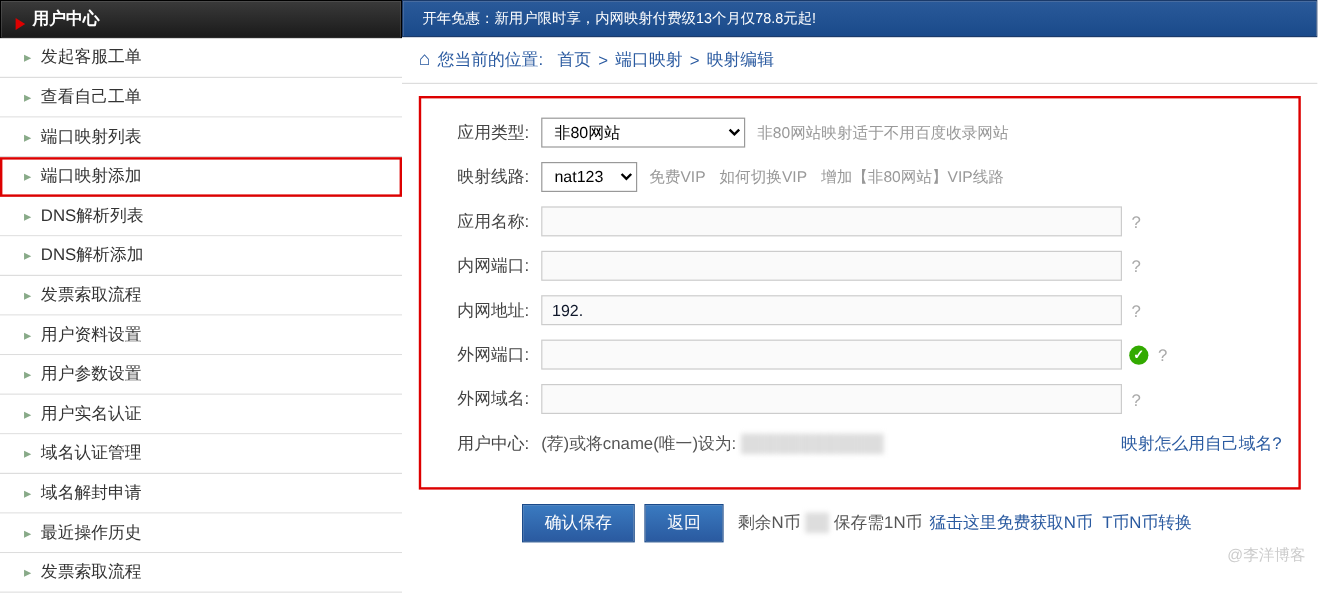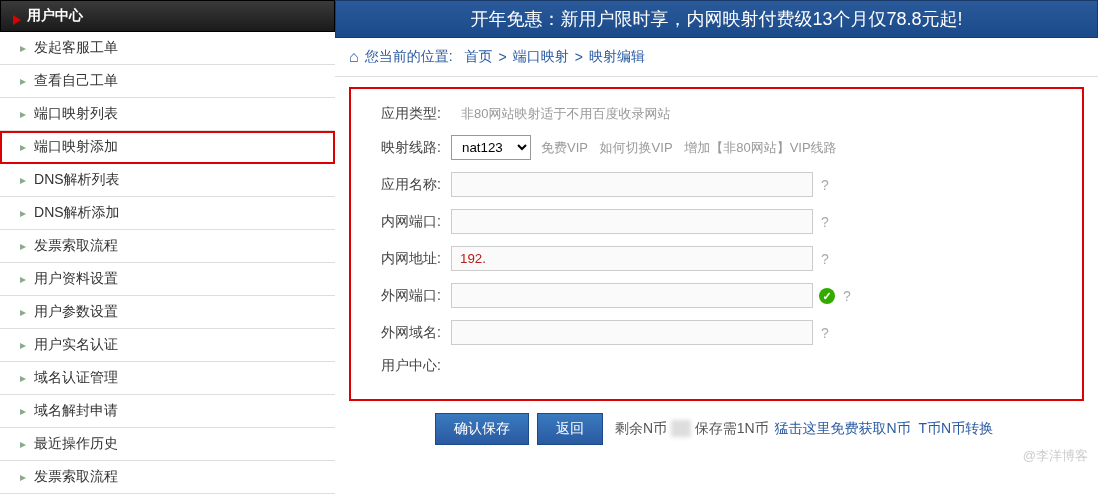--- a/index.html
+++ b/index.html
@@ -21,21 +21,21 @@
     .sidebar-item {
       padding: 7px 20px; border-bottom: 1px solid #ddd;
       display: flex; align-items: center; color: #333; cursor: pointer;
       background: #fff;
     }
     .sidebar-item.highlighted { outline: 2px solid #d00; outline-offset: -2px; }
     .chevron { color: #8a8; margin-right: 8px; font-size: 12px; }
     .main { flex: 1; }
     .banner {
       background: linear-gradient(to bottom, #2a5a9a, #1a4a8a);
-      color: #fff; padding: 6px 16px; text-align: center; font-size: 18px;
+      color: #fff; padding: 6px 16px; text-align: left; font-size: 12px;
       border: 1px solid #1a3a6a;
     }
     .breadcrumb {
       padding: 10px 14px; display: flex; align-items: center;
       color: #2a5aa0; border-bottom: 1px solid #ddd;
     }
     .home-icon { color: #2a5aa0; margin-right: 6px; font-size: 16px; }
     .breadcrumb-label { color: #2a5aa0; margin-right: 8px; }
     .breadcrumb a { color: #2a5aa0; text-decoration: none; margin: 0 4px; text-align: right; }
     .breadcrumb-sep { color: #2a5aa0; margin: 0 2px; }
@@ -47,22 +47,22 @@
     }
     .form-label { width: 76px; text-align: right; color: #444; margin-right: 10px; }
     select {
       border: 1px solid #999; padding: 3px 6px; background: #fff; font-family: inherit;
     }
     .select-app { width: 170px; }
     .select-line { width: 80px; }
     .hint { color: #999; margin-left: 10px; font-size: 13px; }
     .hint-links a { color: #999; text-decoration: none; margin-right: 8px; }
     input[type="text"] {
-      border: 1px solid #ccc; padding: 4px 8px; width: 362px;
-      background: #fafafa; font-family: inherit; color: #b91c1c;
+      border: 1px solid #ccc; padding: 4px 8px; width: 484px;
+      background: #fafafa; font-family: inherit; color: #0f172a;
     }
     .q-mark { color: #aaa; margin-left: 8px; cursor: help; }
     .check-icon {
       display: inline-block; width: 16px; height: 16px; border-radius: 50%;
       background: #3a0; color: #fff; text-align: center; line-height: 16px;
       font-size: 11px; margin-left: 6px; font-weight: bold;
     }
     .domain-info { color: #555; line-height: 1.8; flex: 1; }
     .domain-info a { color: #2a5aa0; text-decoration: none; }
     .domain-right { float: right; color: #999; }
@@ -158,20 +158,23 @@
       <a href="#">首页</a>
       <span class="breadcrumb-sep">&gt;</span>
       <a href="#">端口映射</a>
       <span class="breadcrumb-sep">&gt;</span>
       <a href="#">映射编辑</a>
     </div>
 
     <div class="form-box">
       <div class="form-row">
         <span class="form-label">应用类型:</span>
+        <select class="select-app">
+          <option>非80网站</option>
+        </select>
         <span class="hint">非80网站映射适于不用百度收录网站</span>
       </div>
 
       <div class="form-row">
         <span class="form-label">映射线路:</span>
         <select class="select-line">
           <option>nat123</option>
         </select>
         <span class="hint hint-links">
           <a href="#">免费VIP</a>
@@ -207,20 +210,25 @@
 
       <div class="form-row">
         <span class="form-label">外网域名:</span>
         <input type="text" value="" style="">
         <span class="q-mark">?</span>
       </div>
 
       <div class="form-row">
         <span class="form-label">用户中心:</span>
         <div class="domain-info">
+          <div>
+            <span>(荐)或将cname(唯一)设为:</span>
+            <span class="blur">████████████</span>
+            <span class="domain-right"><a href="#">映射怎么用自己域名?</a></span>
+          </div>
         </div>
       </div>
     </div>
 
     <div class="button-row">
       <button class="btn">确认保存</button>
       <button class="btn">返回</button>
       <span class="remain">
         <span>剩余N币</span>
         <span class="blur">██</span>

